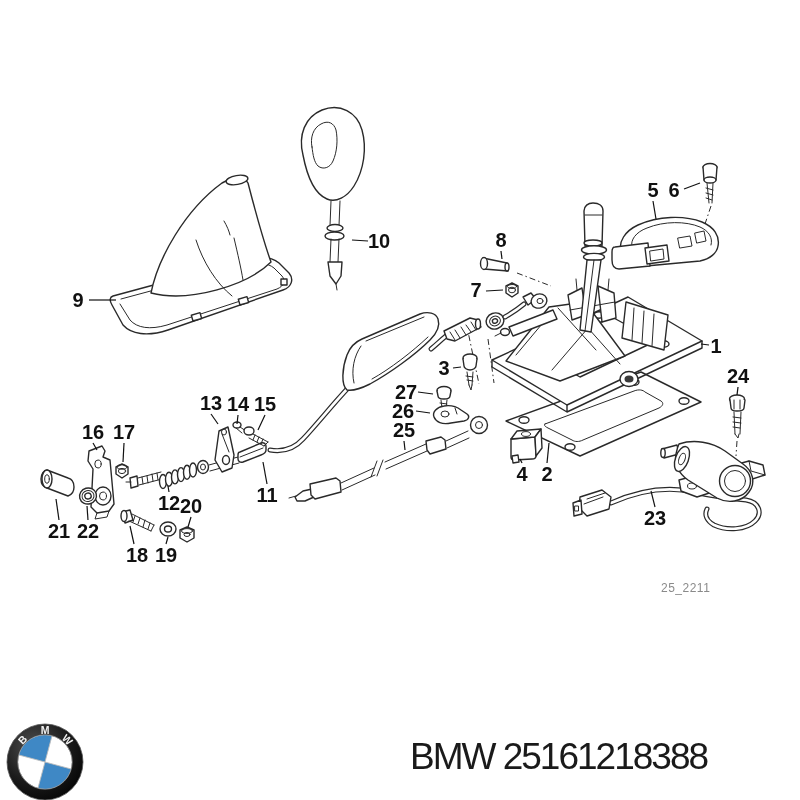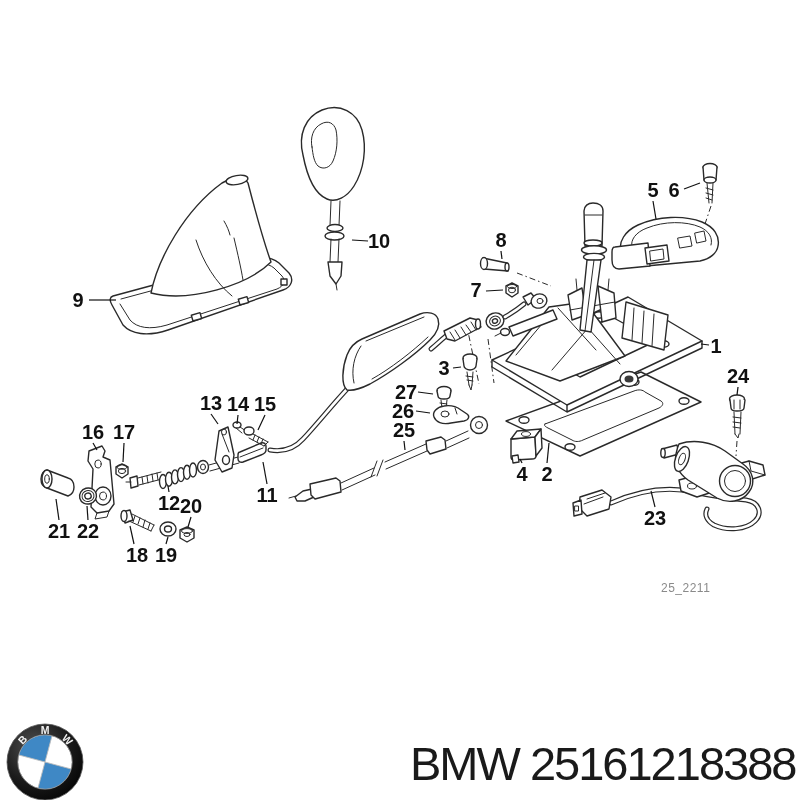--- a/index.html
+++ b/index.html
@@ -11,21 +11,21 @@
   .thin{stroke-width:1}
   .dd{fill:none;stroke:var(--line,#2a2a2a);stroke-width:1;stroke-dasharray:6 3 1.5 3}
   .tube-out{fill:none;stroke:var(--line,#2a2a2a);stroke-width:5;stroke-linecap:round}
   .tube-in{fill:none;stroke:#fff;stroke-width:2.6;stroke-linecap:round}
   .callout{font-family:"Liberation Sans",sans-serif;font-size:20px;font-weight:bold;
            fill:var(--label,#111);text-anchor:middle;dominant-baseline:central}
   .leader{stroke:var(--label,#111);stroke-width:1.2;fill:none}
   .diagcode{font-family:"Liberation Sans",sans-serif;font-size:12px;fill:var(--code,#8a8a8a);letter-spacing:.5px}
   .logo-letter{font-family:"Liberation Sans",sans-serif;font-size:10.5px;font-weight:bold;
                fill:#f2f2f2;text-anchor:middle;dominant-baseline:central}
-  .part-label{position:absolute;left:410px;top:736px;font-size:47px;letter-spacing:-2px;
+  .part-label{position:absolute;left:410px;top:736px;font-size:37px;letter-spacing:-2px;
               color:var(--footer,#1a1a1a);white-space:nowrap}
 </style>
 </head>
 <body>
 
 <div class="page">
 <svg width="800" height="800" viewBox="0 0 800 800">
   <defs>
     <radialGradient id="ringGrad" cx="35%" cy="30%" r="85%">
       <stop offset="0%" stop-color="#4e4e4e"></stop>

